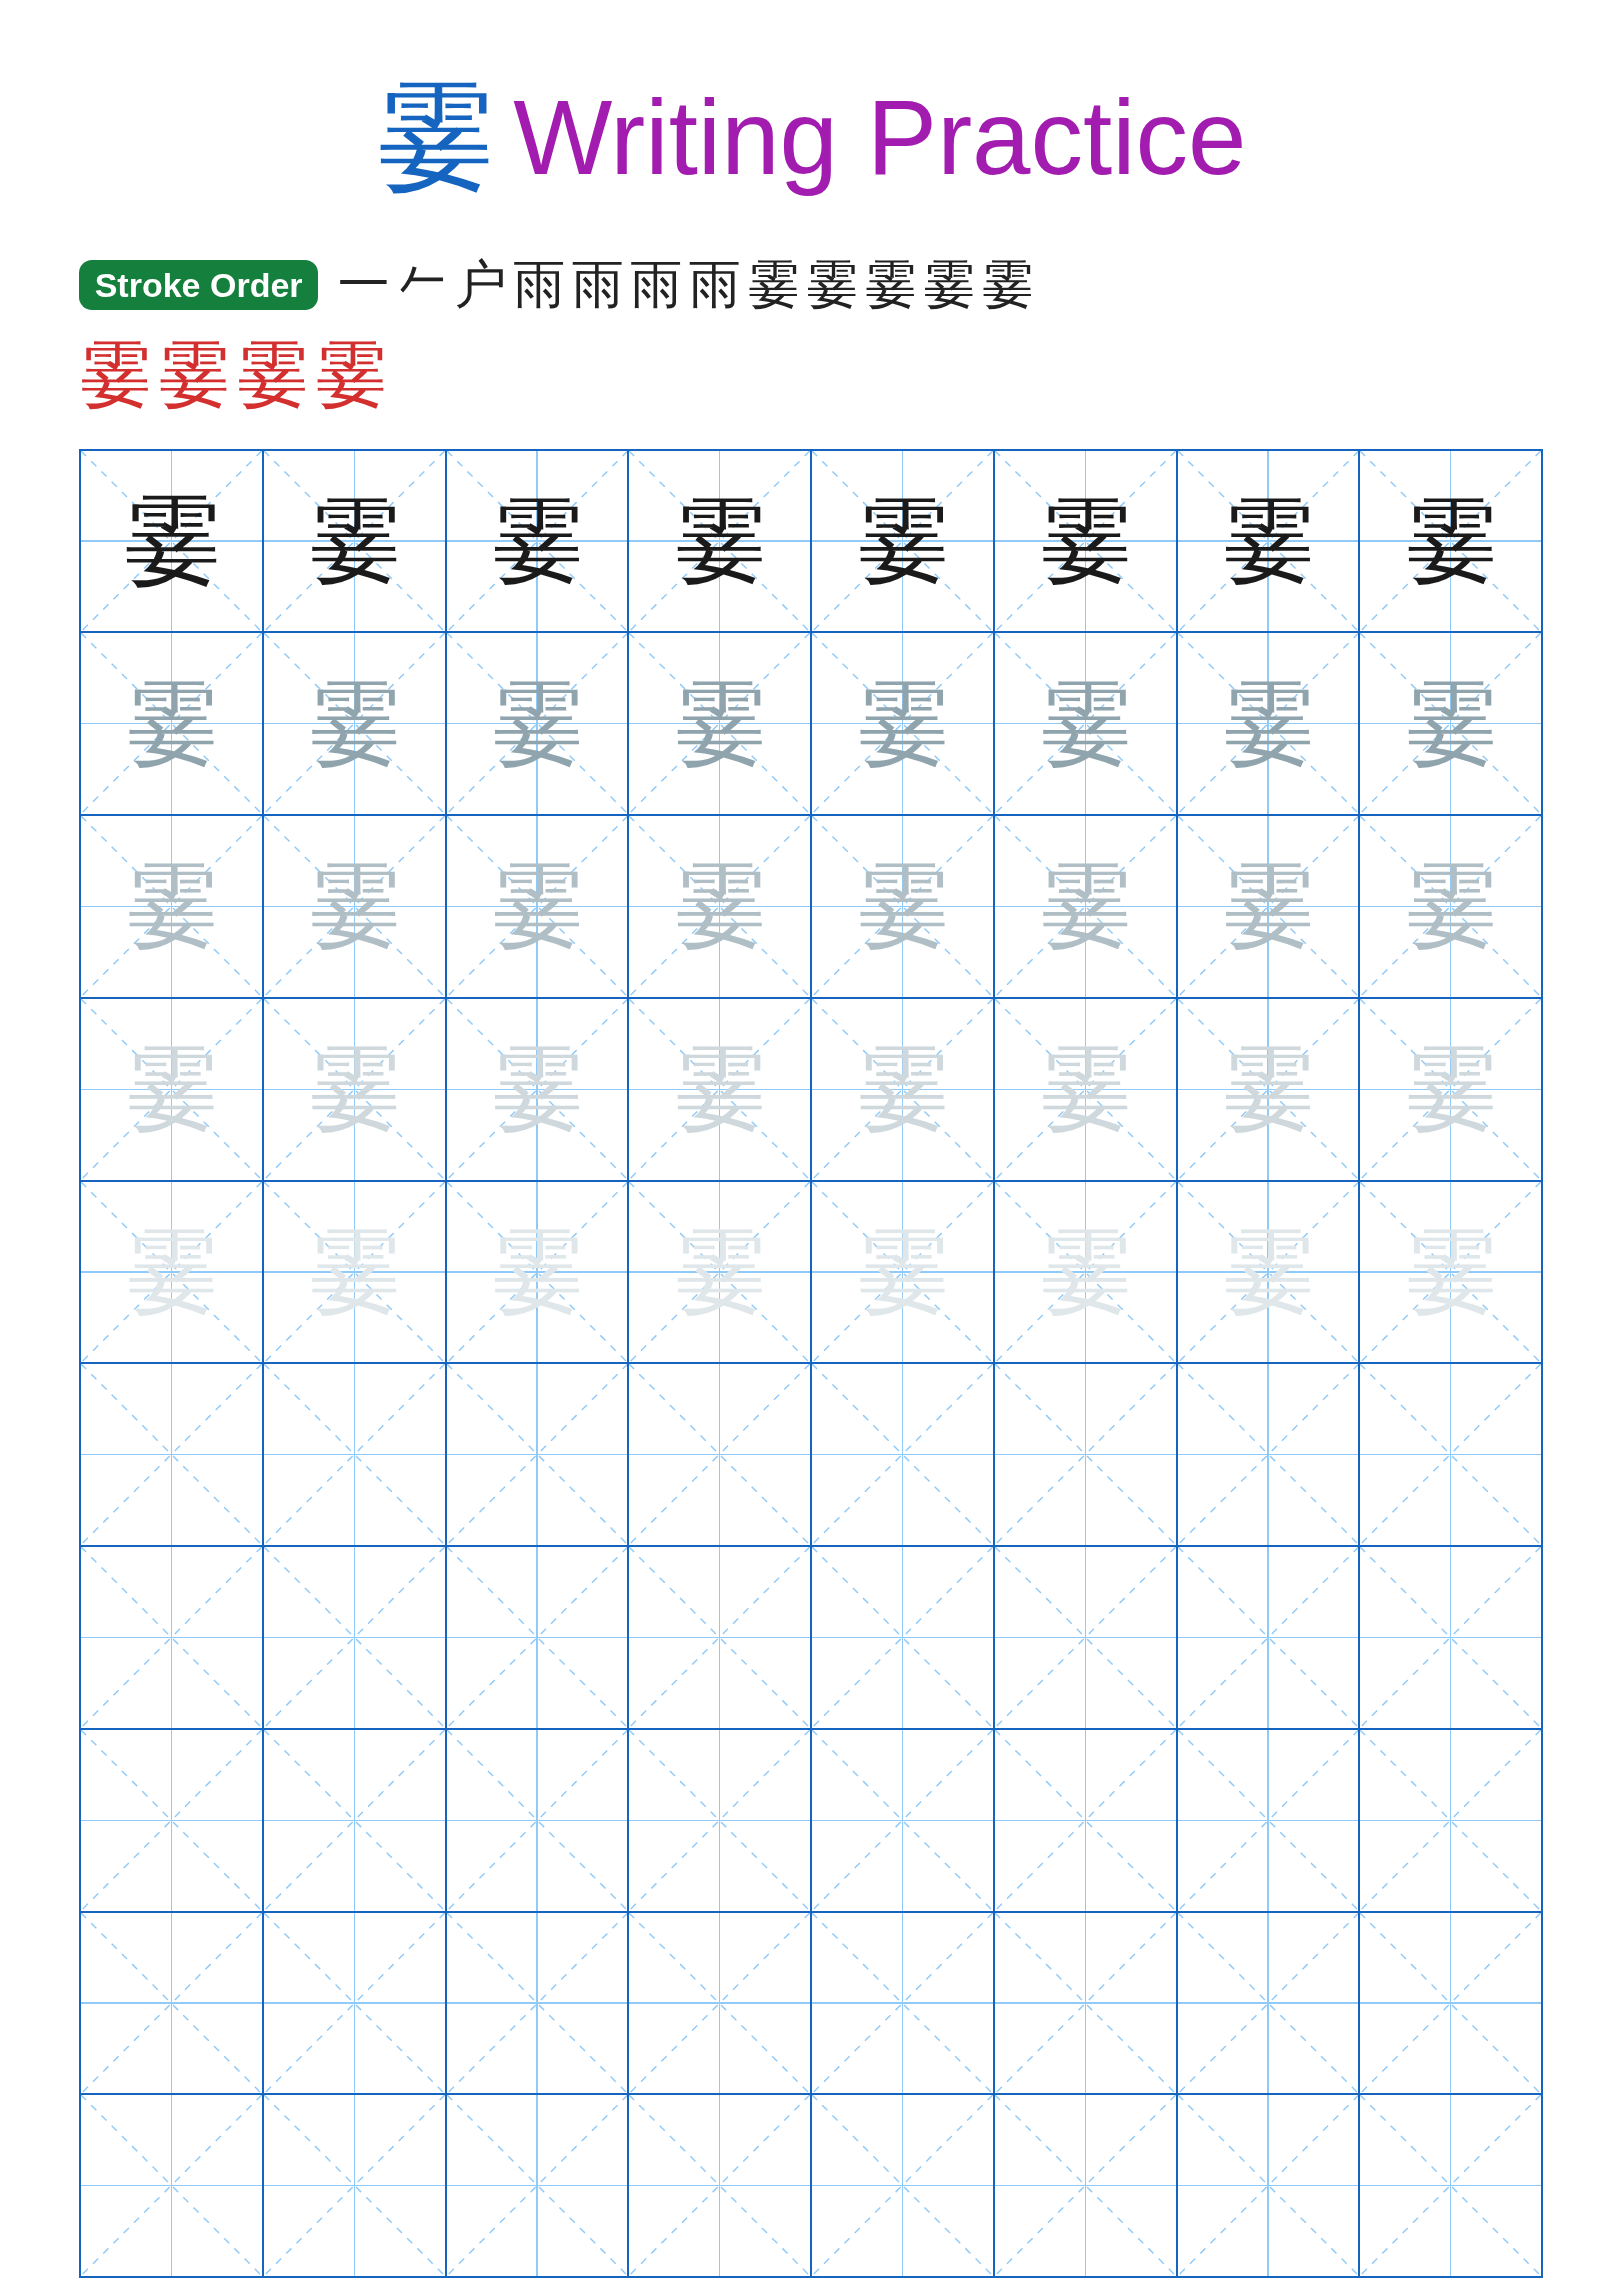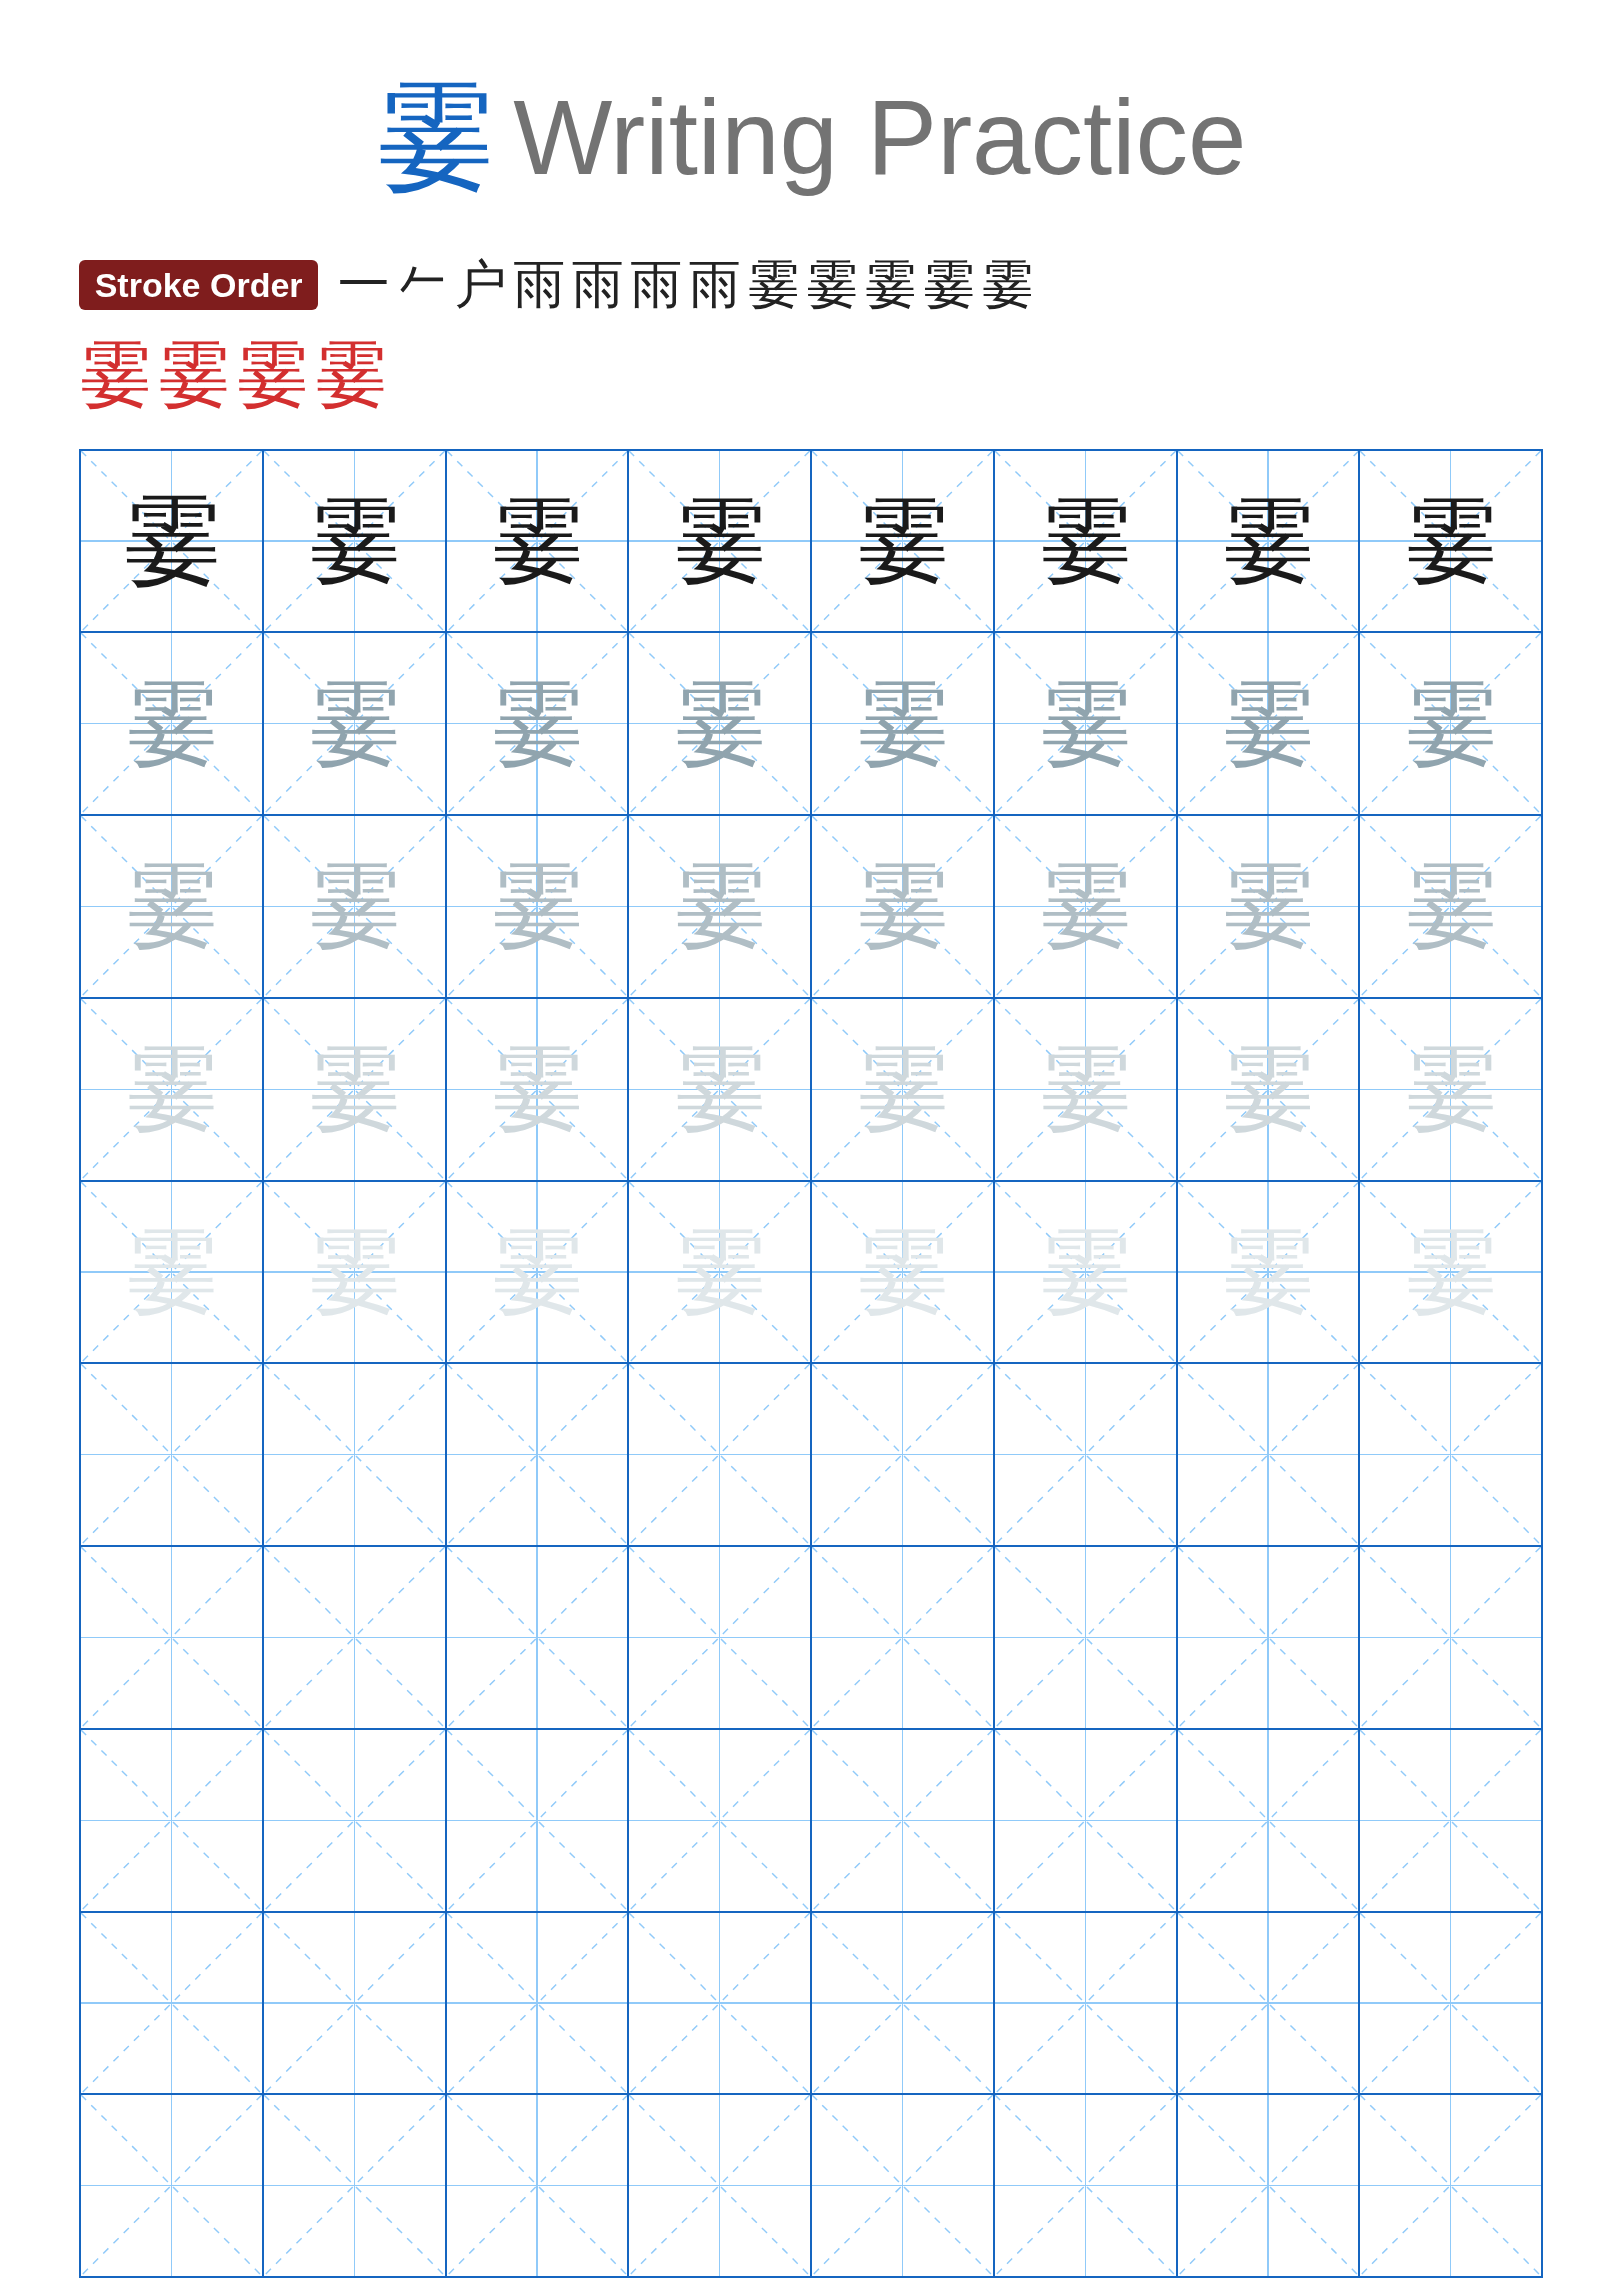--- a/index.html
+++ b/index.html
@@ -32,46 +32,46 @@
 
     .title-char {
       font-size: 118px;
       color: #1565c0;
       font-family: serif;
       line-height: 1;
     }
 
     .title-text {
       font-size: 105px;
-      color: #737373;
+      color: #a21caf;
       font-family: Arial, sans-serif;
       font-weight: normal;
     }
 
     .stroke-order-section {
       width: 100%;
       margin-bottom: 26px;
     }
 
     .stroke-order-row {
       display: flex;
       align-items: center;
       flex-wrap: wrap;
       gap: 0;
       margin-bottom: 6.5px;
     }
 
     .stroke-order-badge {
-      background: #7f1d1d;
+      background: #15803d;
       color: white;
       font-size: 34px;
       font-family: Arial, sans-serif;
       font-weight: bold;
       padding: 5.2px 15.7px;
-      border-radius: 6px;
+      border-radius: 13px;
       margin-right: 19.6px;
       white-space: nowrap;
       text-align: center;
     }
 
     .stroke-sequence {
       display: flex;
       align-items: center;
       flex-wrap: wrap;
       gap: 6.5px;

